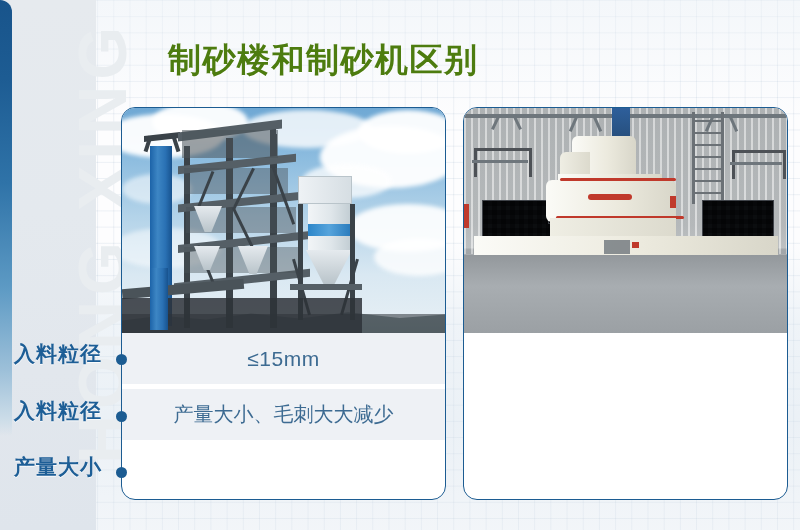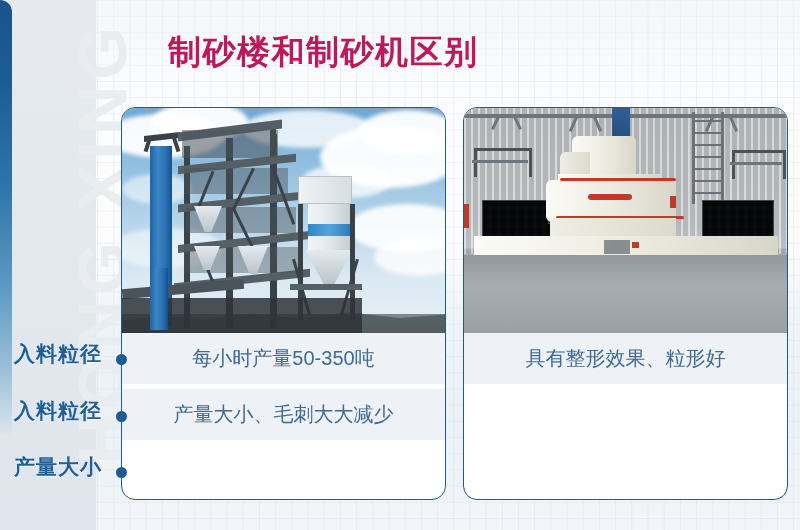--- a/index.html
+++ b/index.html
@@ -50,23 +50,23 @@
     transform:rotate(-90deg);
     color:#e9edf0;
     font-size:68px;font-weight:700;letter-spacing:6px;
     line-height:96px;text-align:left;white-space:nowrap;
     font-family:"Liberation Sans","DejaVu Sans",sans-serif;
     user-select:none;
   }
 
   
   #title{
-    position:absolute;left:168px;top:30px;
+    position:absolute;left:168px;top:38px;
     font-size:33px;font-weight:700;letter-spacing:1.5px;
-    color:#be185d;
+    color:#4d7c0f;
     text-shadow:0 1px 0 rgba(255,255,255,.75);
     white-space:nowrap;
     font-family:Liberation Serif, serif;
   }
 
   
   .card{
     position:absolute;top:107px;height:393px;
     border:1.6px solid #1c5c92;
     border-radius:14px;
@@ -247,21 +247,21 @@
     <div class="steel" style="left:226px;top:150px;width:3px;height:58px;transform:rotate(16deg);"></div>
     <div class="deck" style="left:168px;top:176px;width:72px;height:6px;"></div>
 
     <div class="steel-l" style="left:0px;top:176px;width:122px;height:10px;transform:rotate(-5deg);"></div>
     <div class="ground-dk" style="left:0px;top:190px;width:240px;height:36px;opacity:.85;"></div>
     <div class="ground-dk" style="left:0px;top:206px;width:325px;height:20px;opacity:.55;"></div>
     <div class="blue-col" style="left:28px;top:160px;width:18px;height:62px;"></div>
   </div>
 
   <div class="card-rows">
-    <div class="row">每小时产量50-350吨</div>
+    <div class="row mono">≤15mm</div>
     <div class="row last">产量大小、毛刺大大减少</div>
   </div>
 </div>
 
 <div id="card-right" class="card">
 
   <div class="card-photo">
     <div class="wall"></div>
     <div class="wall-rib"></div>
 
@@ -319,21 +319,20 @@
     <div class="roof-beam" style="left:140px;top:132px;width:26px;height:14px;opacity:.8;"></div>
     <div class="red" style="left:168px;top:134px;width:7px;height:6px;"></div>
     <div class="red" style="left:206px;top:88px;width:6px;height:12px;"></div>
     <div class="red" style="left:0px;top:96px;width:5px;height:24px;"></div>
 
     <div class="floor"></div>
     <div class="mach" style="left:10px;top:128px;width:304px;height:24px;opacity:0;"></div>
   </div>
 
   <div class="card-rows">
-    <div class="row last">具有整形效果、粒形好</div>
   </div>
 </div>
 
 <div id="label-0" class="row-label">入料粒径</div>
 <div id="label-1" class="row-label">入料粒径</div>
 <div id="label-2" class="row-label">产量大小</div>
 
 <div id="dot-0" class="row-dot"></div>
 <div id="dot-1" class="row-dot"></div>
 <div id="dot-2" class="row-dot"></div>

